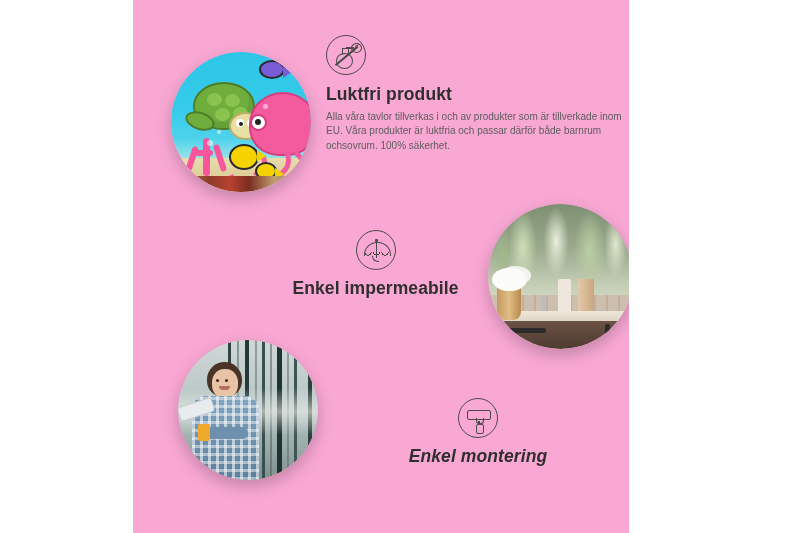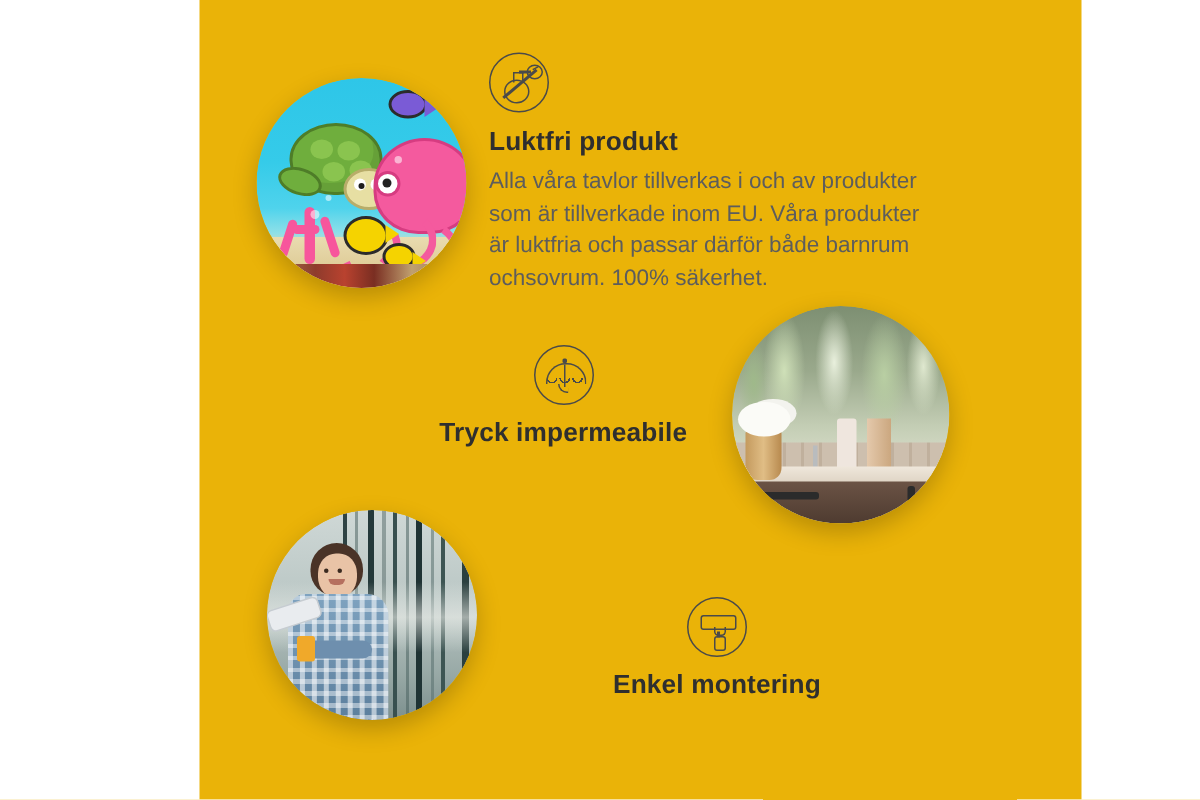--- a/index.html
+++ b/index.html
@@ -17,23 +17,23 @@
   .screen {
     position: relative;
     width: 800px;
     height: 533px;
     background: #ffffff;
   }
   .panel {
     position: absolute;
     left: 133px;
     top: 0;
-    width: 588px;
+    width: 496px;
     height: 533px;
-    background: #eab308;
+    background: #f9a8d4;
     overflow: hidden;
   }
 
   
   .photo {
     position: absolute;
     border-radius: 50%;
     overflow: hidden;
     box-shadow: 0 6px 16px rgba(0,0,0,0.22);
   }
@@ -282,37 +282,37 @@
     position: relative;
     box-sizing: border-box;
   }
   .feat-title {
     font-size: 17.5px;
     font-weight: bold;
     color: #2f2f2f;
     letter-spacing: 0.1px;
   }
   .feat-desc {
-    font-size: 15px;
+    font-size: 10px;
     line-height: 1.44;
     color: #5d5d5d;
   }
 
   
   .f1 { left: 193px; top: 35px; width: 300px; text-align: left; }
   .f1 .feat-icon { margin-bottom: 9px; }
   .f1 .feat-title { margin-bottom: 5px; }
 
   
   .f2 { left: 85px; top: 230px; width: 315px; text-align: center; }
   .f2 .feat-icon { margin: 0 auto 8px auto; }
   .f2 .feat-title { margin-bottom: 4px; }
 
   
-  .f3 { left: 195px; top: 398px; width: 300px; text-align: center; }
+  .f3 { left: 195px; top: 398px; width: 300px; text-align: center; font-style: italic; }
   .f3 .feat-icon { margin: 0 auto 8px auto; }
   .f3 .feat-title { margin-bottom: 3px; }
 
   
   .ic-spray { position:absolute; inset:0; }
   .ic-spray .bottle {
     position:absolute; left:9px; top:17px; width:15px; height:14px;
     border:1.5px solid #4a4a4a; border-radius:50% 50% 50% 50%;
   }
   .ic-spray .neck {
@@ -451,21 +451,21 @@
     <div class="feature f2">
       <div class="feat-icon">
         <div class="ic-umb">
           <div class="top"></div>
           <div class="canopy"></div>
           <div class="scallop"></div>
           <div class="pole"></div>
           <div class="hook"></div>
         </div>
       </div>
-      <div class="feat-title">Tryck impermeabile</div>
+      <div class="feat-title">Enkel impermeabile</div>
     </div>
 
     <div class="photo photo-forest">
       <div class="inner">
         <div class="forest-bg"></div>
         <div class="trees"></div>
         <div class="trees2"></div>
         <div class="forest-mist"></div>
         <div class="p-hair"></div>
         <div class="p-face"></div>

